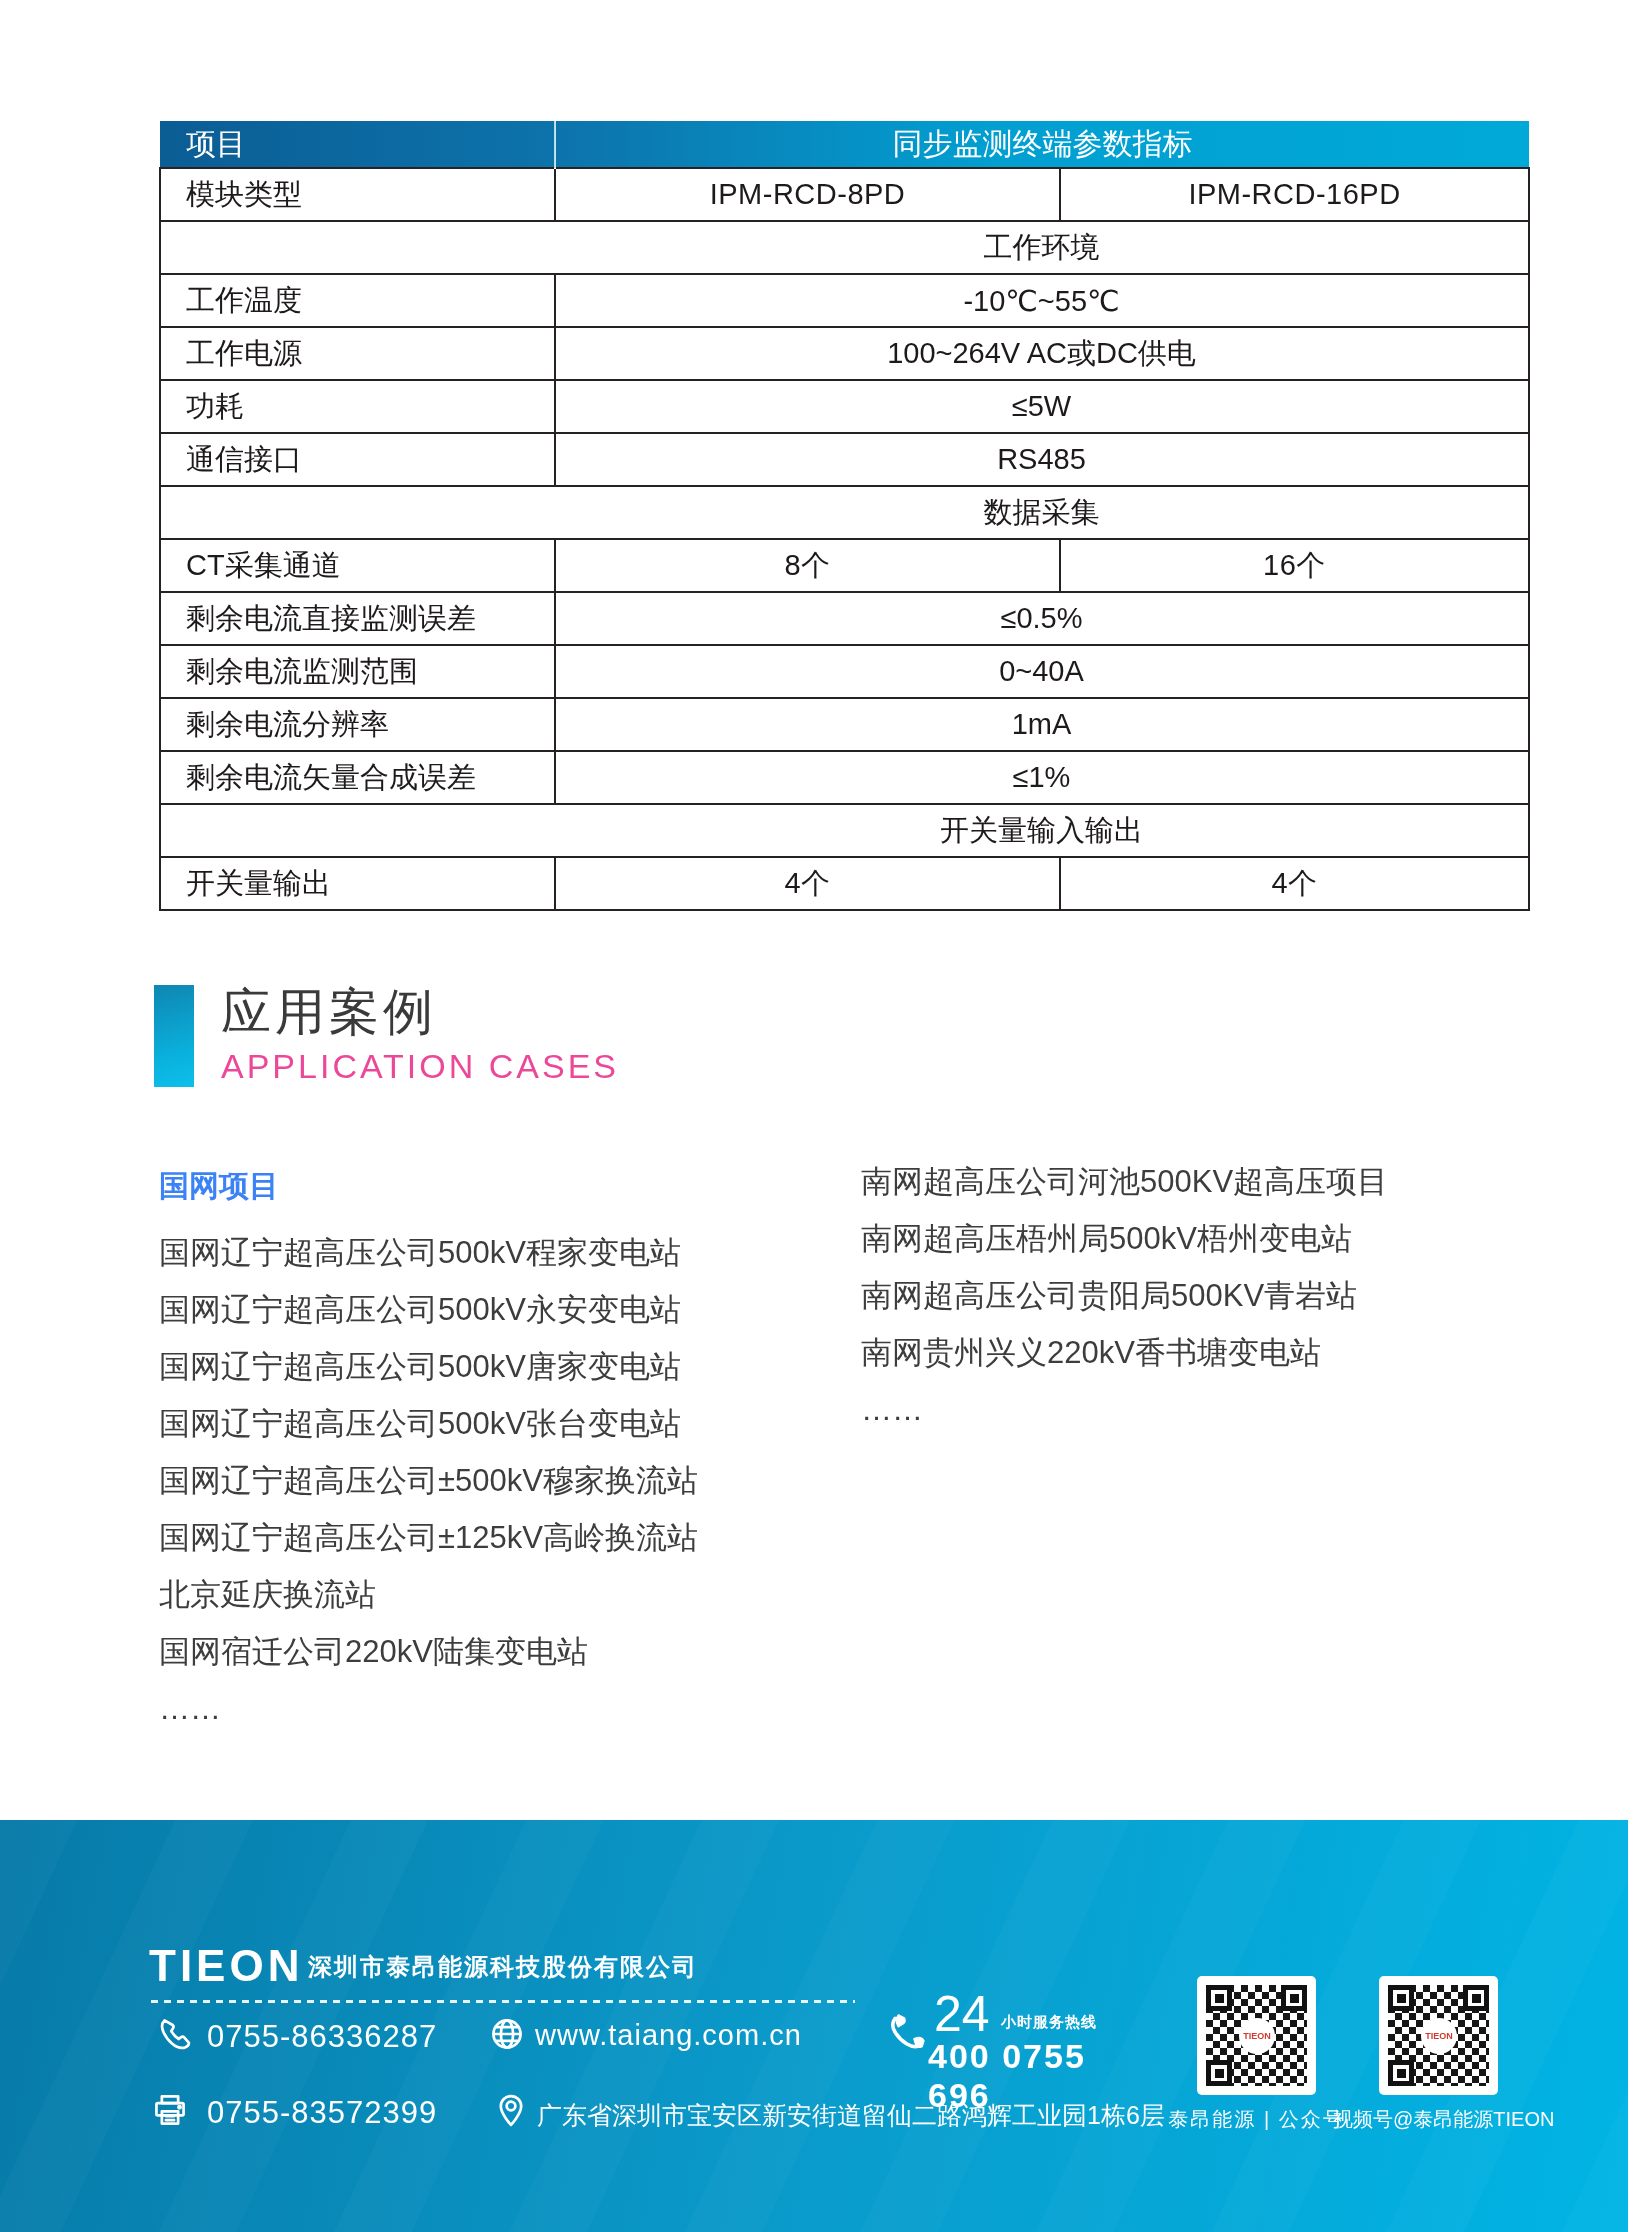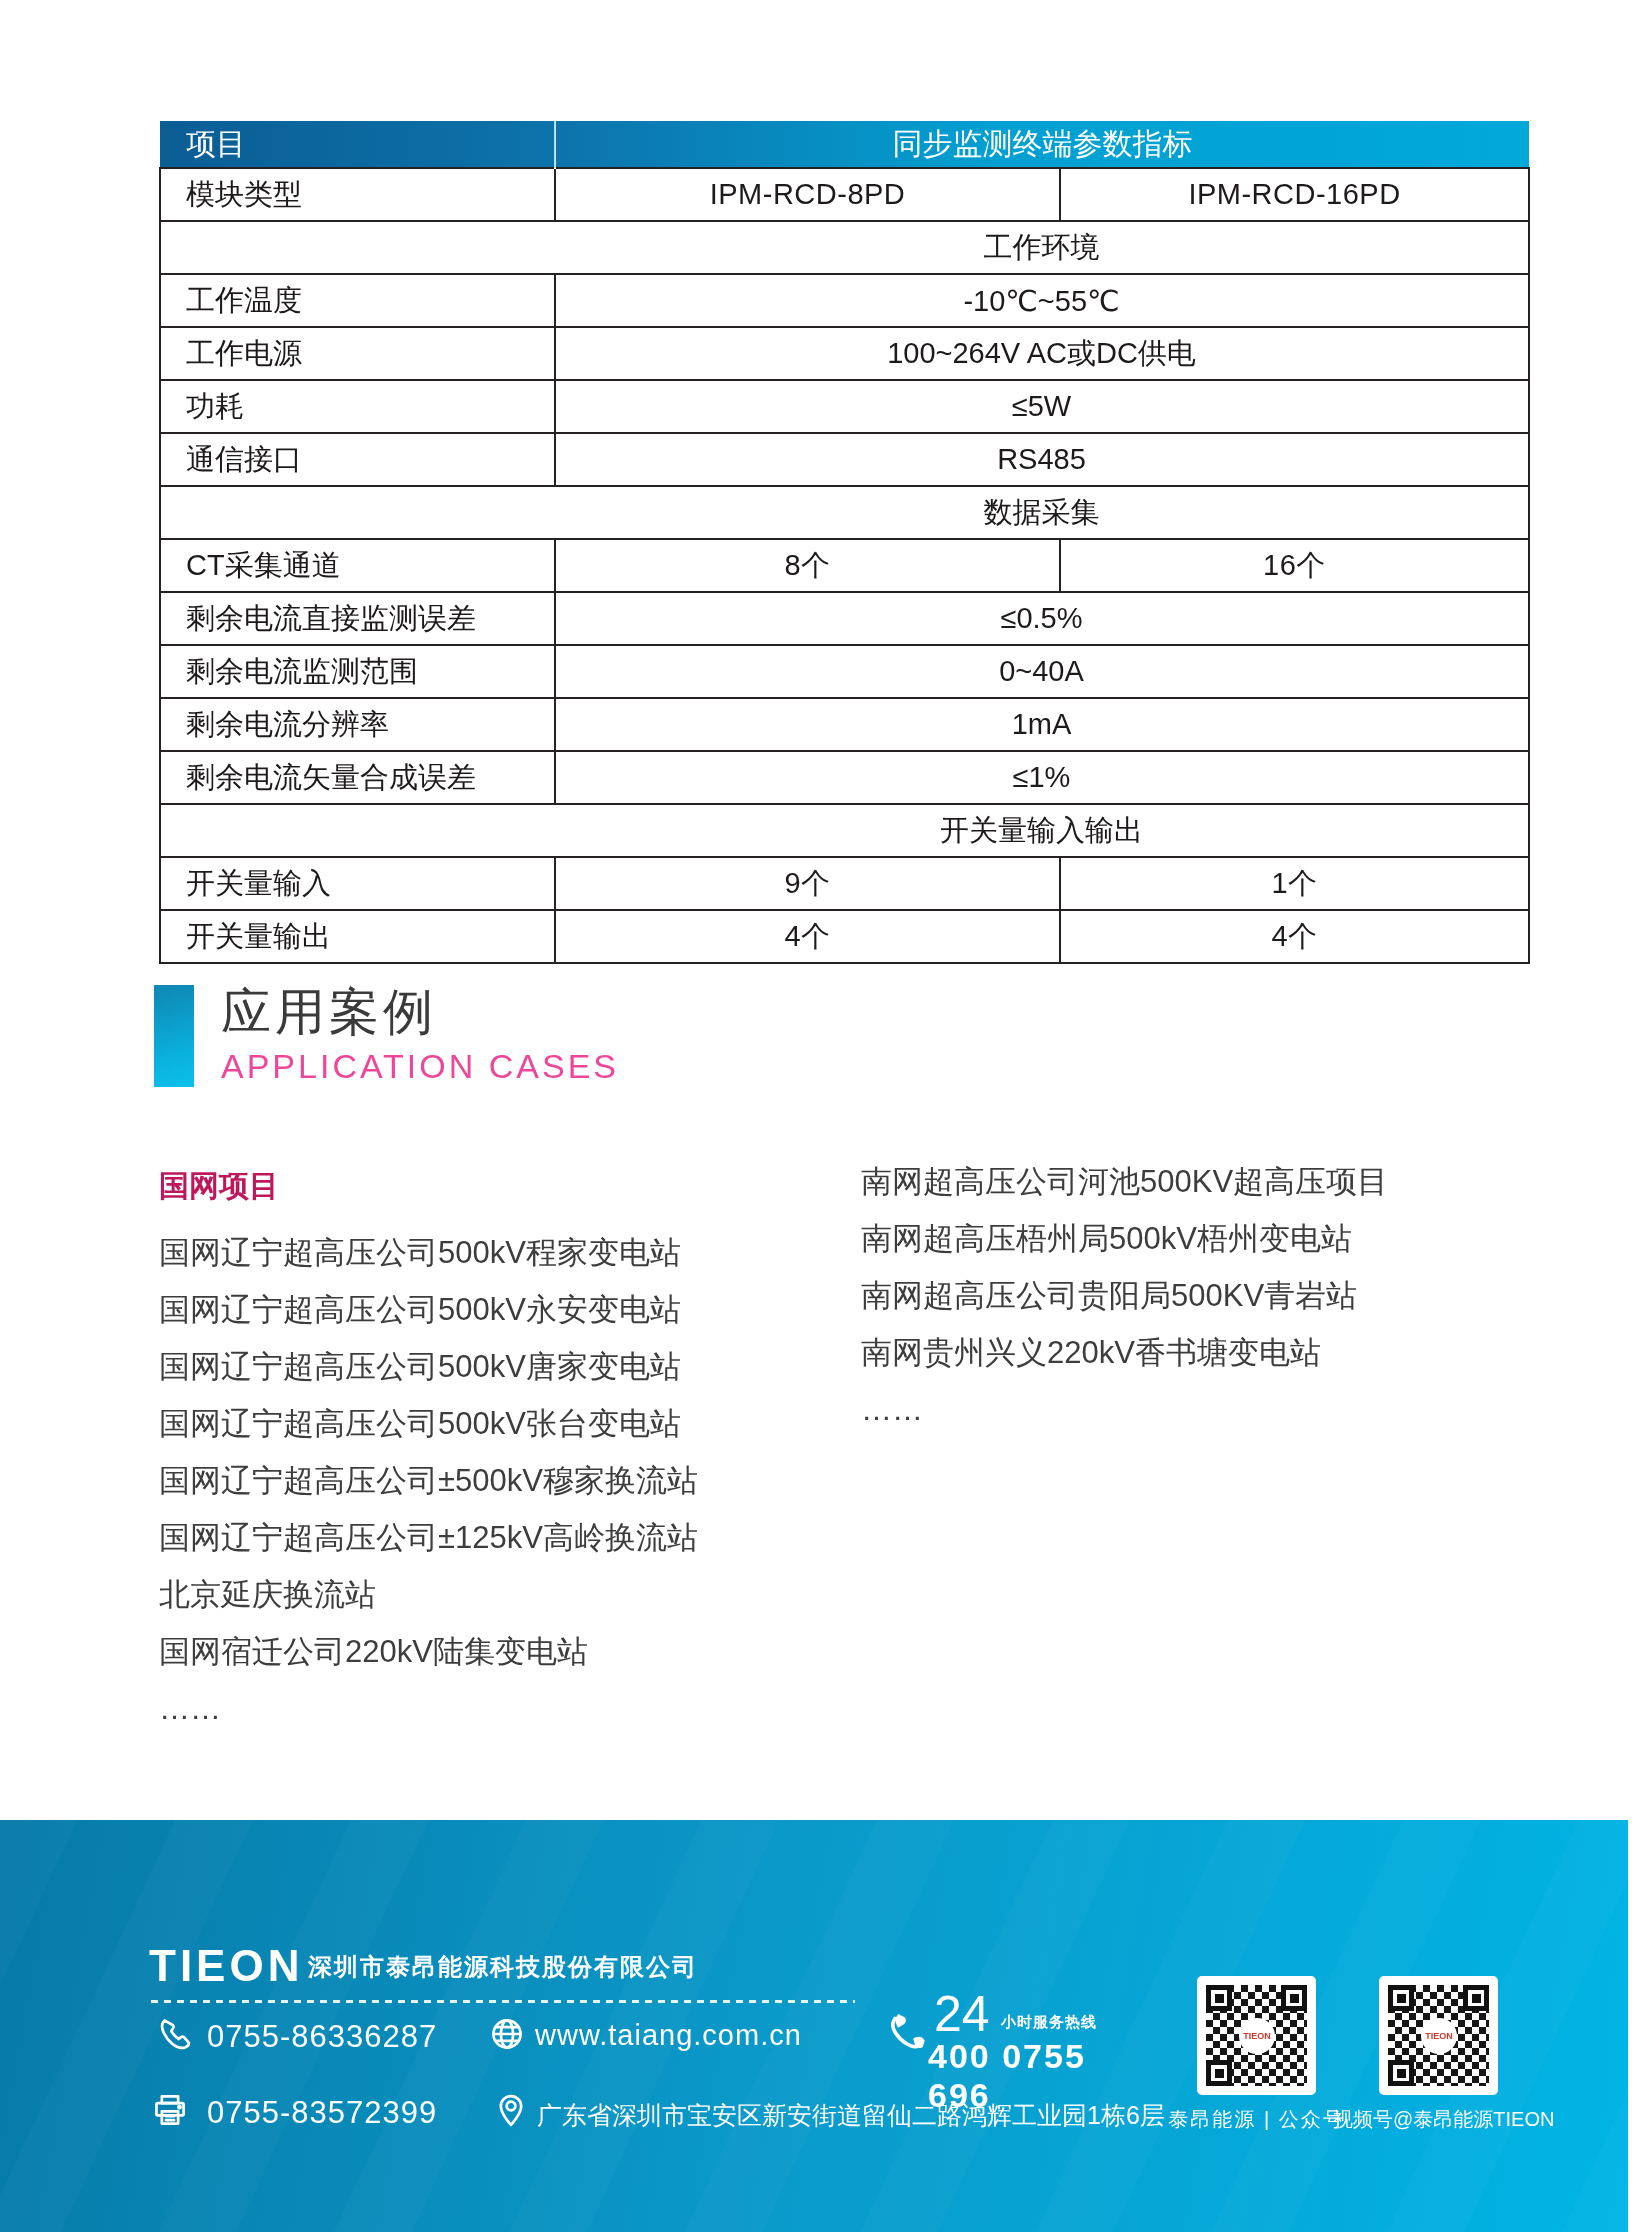--- a/index.html
+++ b/index.html
@@ -25,21 +25,21 @@
   
   .sec-bar{position:absolute;left:154px;top:985px;width:40px;height:102px;
            background:linear-gradient(165deg,#0f86b2 0%,#0ab2de 70%,#0cc0ea 100%);}
   .sec-cn{position:absolute;left:221px;top:979px;font-size:50px;color:#3a3a3a;letter-spacing:4px;}
   .sec-en{position:absolute;left:221px;top:1047px;font-size:34px;color:#ec4899;letter-spacing:3px;}
 
   
   .case-col{position:absolute;top:1166px;width:617px;}
   .case-col.left{left:159px;}
   .case-col.right{left:861px;}
-  .case-title{font-size:30px;font-weight:bold;color:#be185d;margin:0 0 30px 0;}
+  .case-title{font-size:30px;font-weight:bold;color:#3b82f6;margin:0 0 30px 0;}
   .case-item{font-size:31px;color:#3d3d3d;margin:0 0 26px 0;line-height:31px;}
 
   
   .footer{position:absolute;left:0;top:1820px;width:1646px;height:421px;color:#fff;
           background:linear-gradient(100deg,#077aa8 0%,#0a9aca 48%,#00b5e5 100%);}
   .footer::before{content:"";position:absolute;inset:0;
           background:repeating-linear-gradient(115deg,rgba(255,255,255,.025) 0 70px,transparent 70px 159px);}
   .logo{position:absolute;left:149px;top:121px;font-size:44px;font-weight:800;letter-spacing:4px;}
   .company{position:absolute;left:308px;top:131px;font-size:24px;font-weight:bold;letter-spacing:2px;text-align:center;}
   .dash{position:absolute;left:151px;top:180px;width:704px;height:3px;opacity:.9;
@@ -127,25 +127,20 @@
       <td class="mval" colspan="2">1mA</td>
     </tr>
     <tr>
       <td class="lbl">剩余电流矢量合成误差</td>
       <td class="mval" colspan="2">≤1%</td>
     </tr>
     <tr>
       <td class="section" colspan="3">开关量输入输出</td>
     </tr>
     <tr>
-      <td class="lbl">开关量输入</td>
-      <td class="val">9个</td>
-      <td class="val">1个</td>
-    </tr>
-    <tr>
       <td class="lbl">开关量输出</td>
       <td class="val">4个</td>
       <td class="val">4个</td>
     </tr>
   </tbody>
     </table>
 
   <div class="sec-bar"></div>
   <div class="sec-cn">应用案例</div>
   <div class="sec-en">APPLICATION CASES</div>

